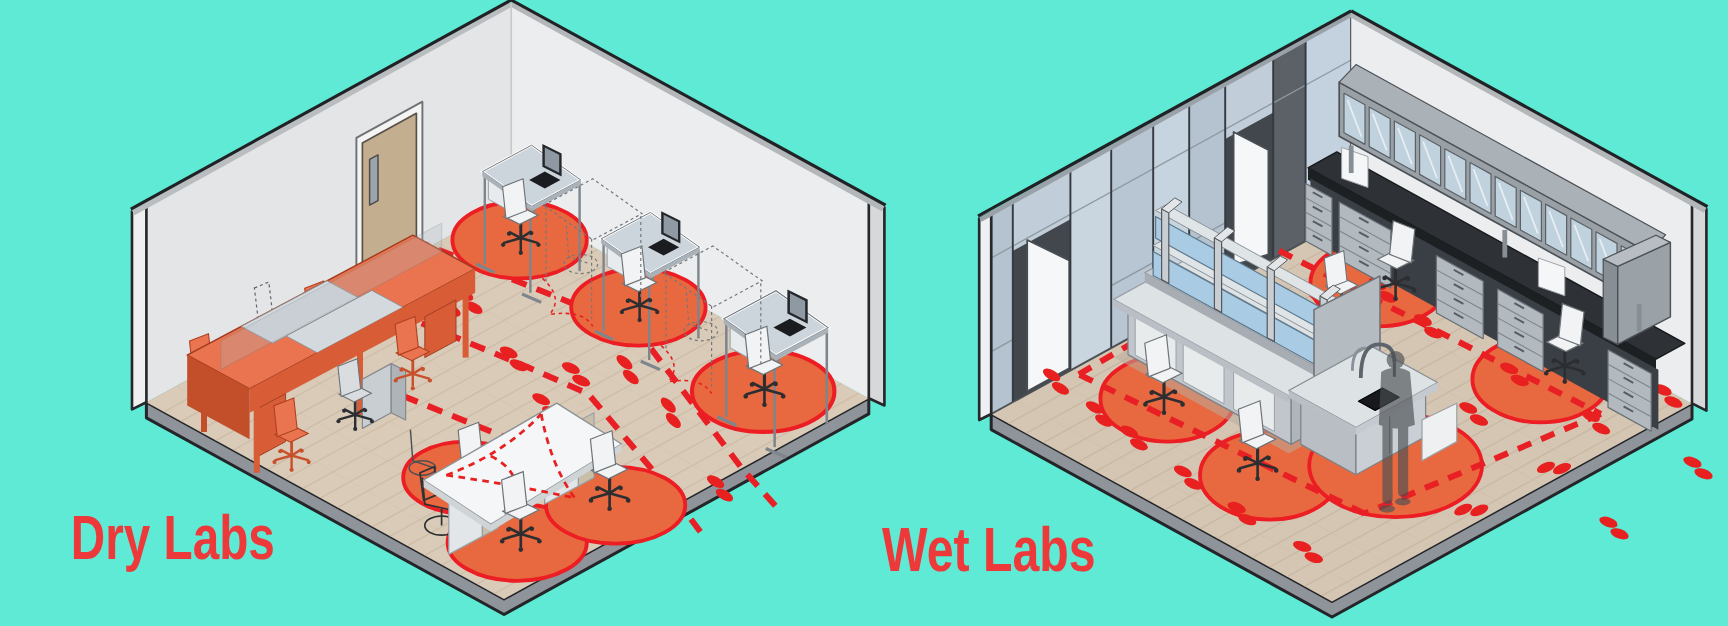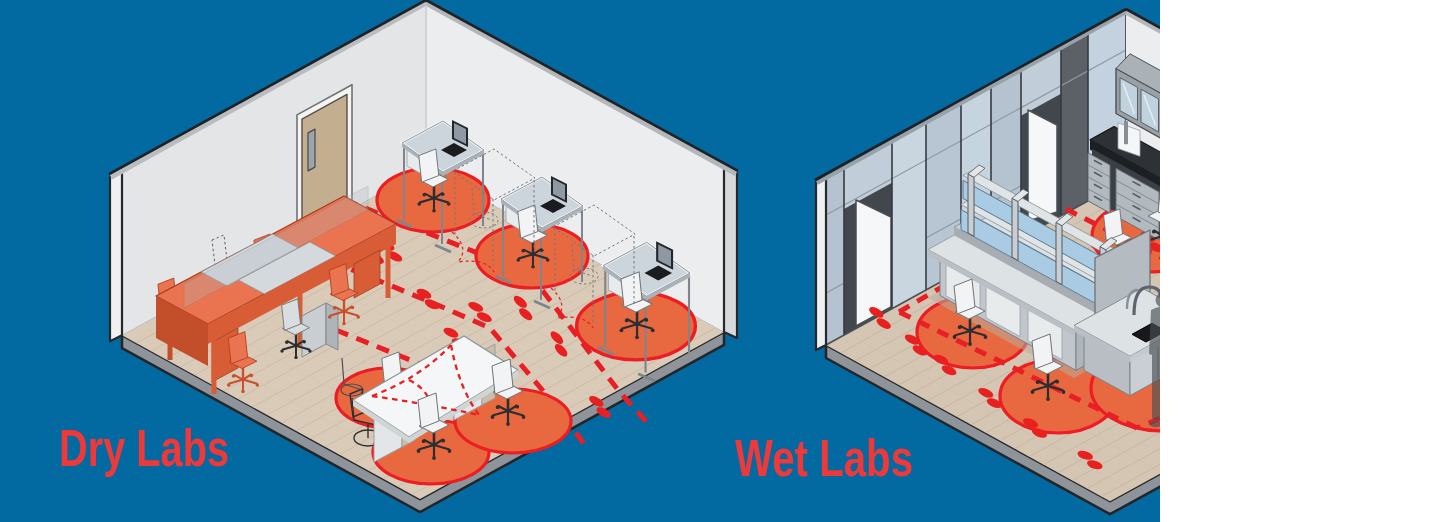--- a/index.html
+++ b/index.html
@@ -1,16 +1,16 @@
 <!DOCTYPE html>
 <html><head>
 <meta charset="utf-8">
 <style>
 html,body{margin:0;padding:0;background:#ffffff;font-family:"Liberation Sans", sans-serif;}
-#stage{width:1160px;height:522px;position:relative;overflow:hidden;background:#0369a1;}
+#stage{width:1440px;height:522px;position:relative;overflow:hidden;background:#5eead4;}
 </style>
 </head>
 <body>
 <div id="stage">
 <svg width="1440" height="522" viewBox="0 0 1440 522">
 <g>
 
 <polygon points="122.0,335.2 420.0,499.1 724.0,331.9 724.0,344.9 420.0,512.1 122.0,348.2" fill="#8f939a" stroke="#232528" stroke-width="2.5" stroke-linejoin="round"></polygon>
 
 <defs>

